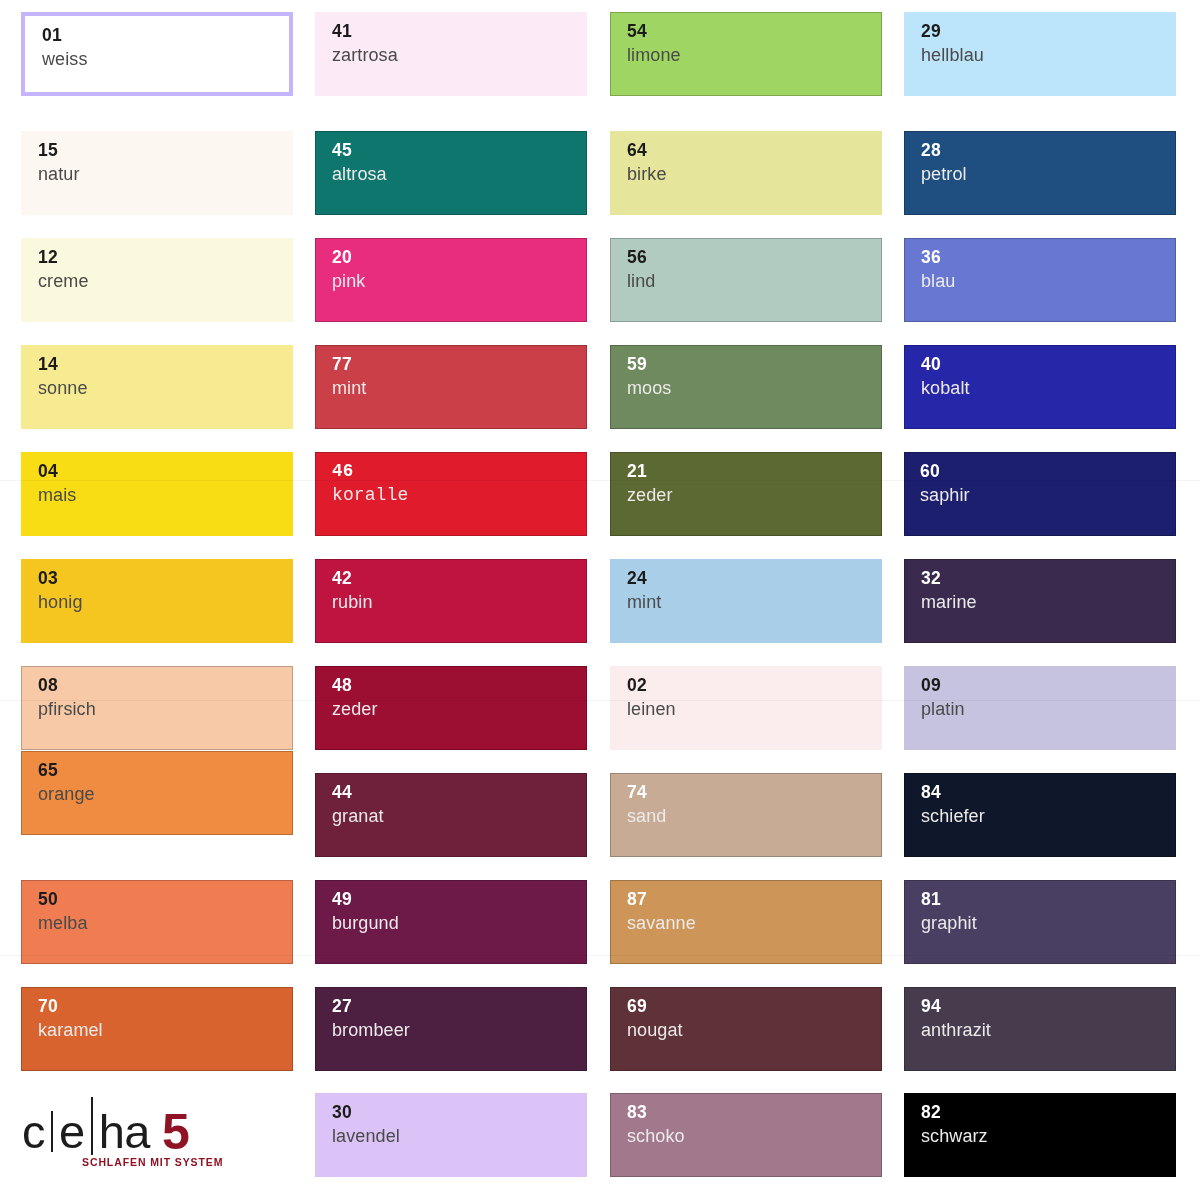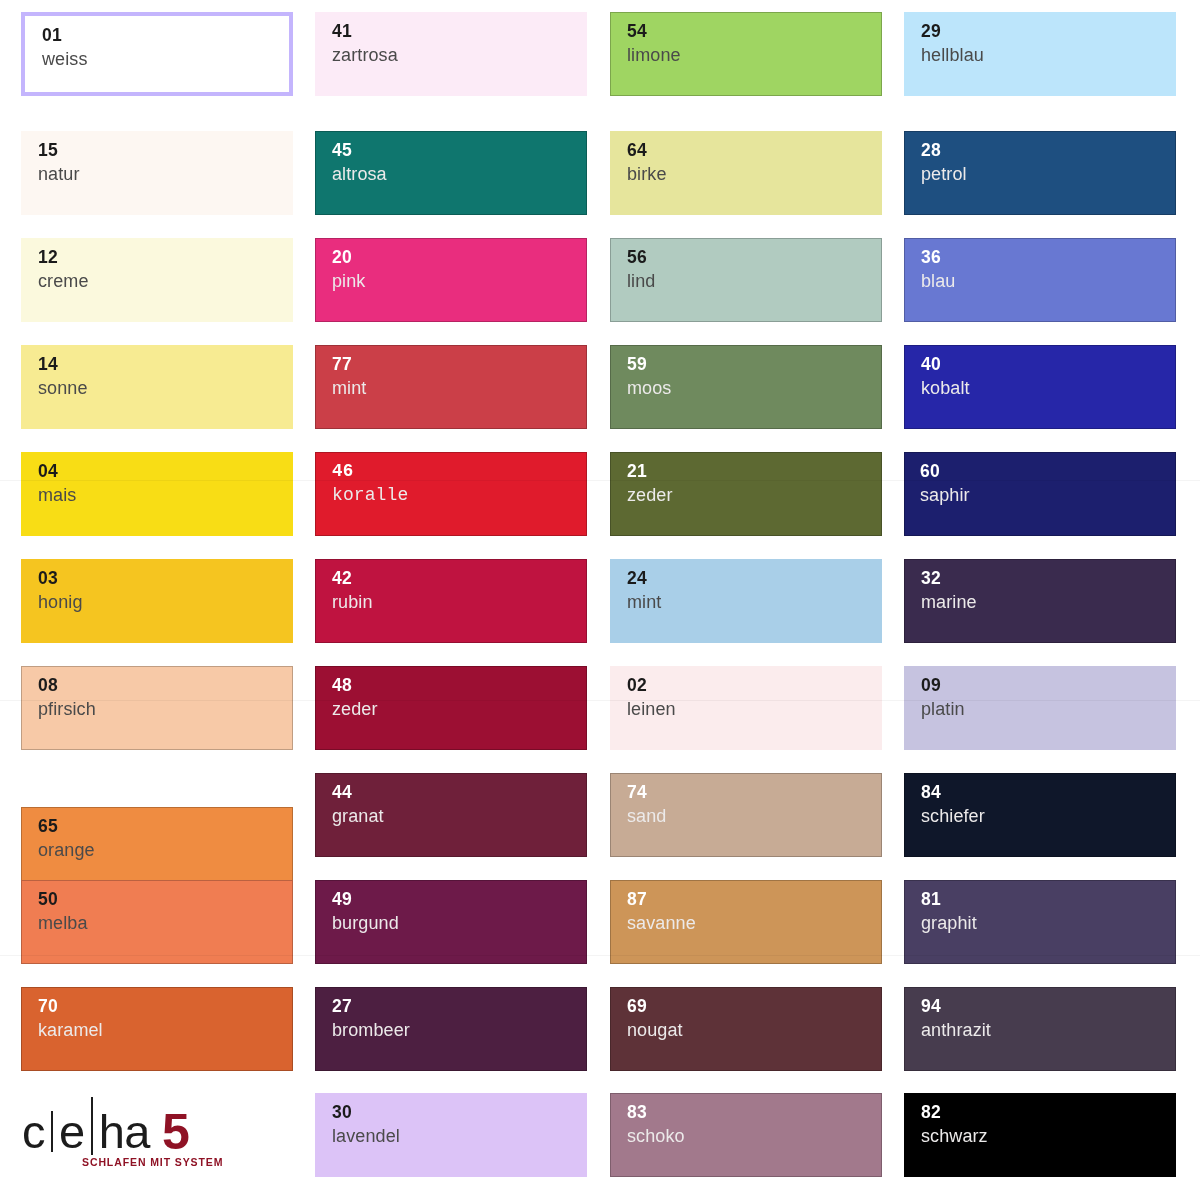--- a/index.html
+++ b/index.html
@@ -148,21 +148,21 @@
         <span class="sw-name">mais</span>
       </div>
       <div class="swatch t-dark" style="left: 21px; top: 559px; background: rgb(245, 197, 32);">
         <span class="sw-code">03</span>
         <span class="sw-name">honig</span>
       </div>
       <div class="swatch t-dark edged" style="left: 21px; top: 666px; background: rgb(247, 201, 167);">
         <span class="sw-code">08</span>
         <span class="sw-name">pfirsich</span>
       </div>
-      <div class="swatch t-dark edged" style="left: 21px; top: 807px; background: rgb(239, 140, 65);">
+      <div class="swatch t-dark edged" style="left: 21px; top: 751px; background: rgb(239, 140, 65);">
         <span class="sw-code">65</span>
         <span class="sw-name">orange</span>
       </div>
       <div class="swatch t-dark edged" style="left: 21px; top: 880px; background: rgb(240, 125, 82);">
         <span class="sw-code">50</span>
         <span class="sw-name">melba</span>
       </div>
       <div class="swatch t-light edged" style="left: 21px; top: 987px; background: rgb(217, 99, 47);">
         <span class="sw-code">70</span>
         <span class="sw-name">karamel</span>

